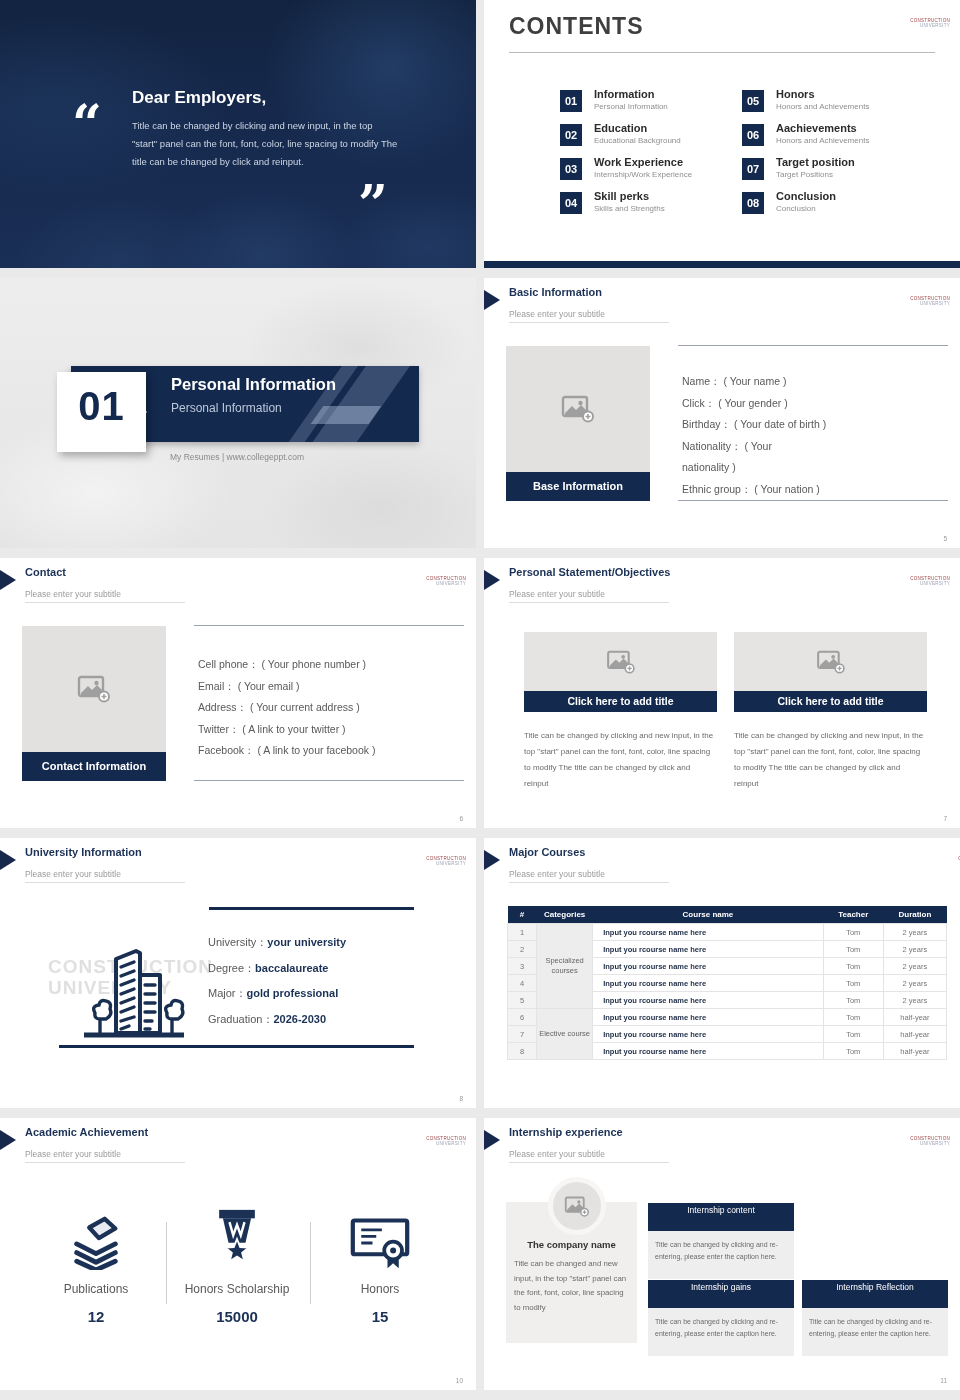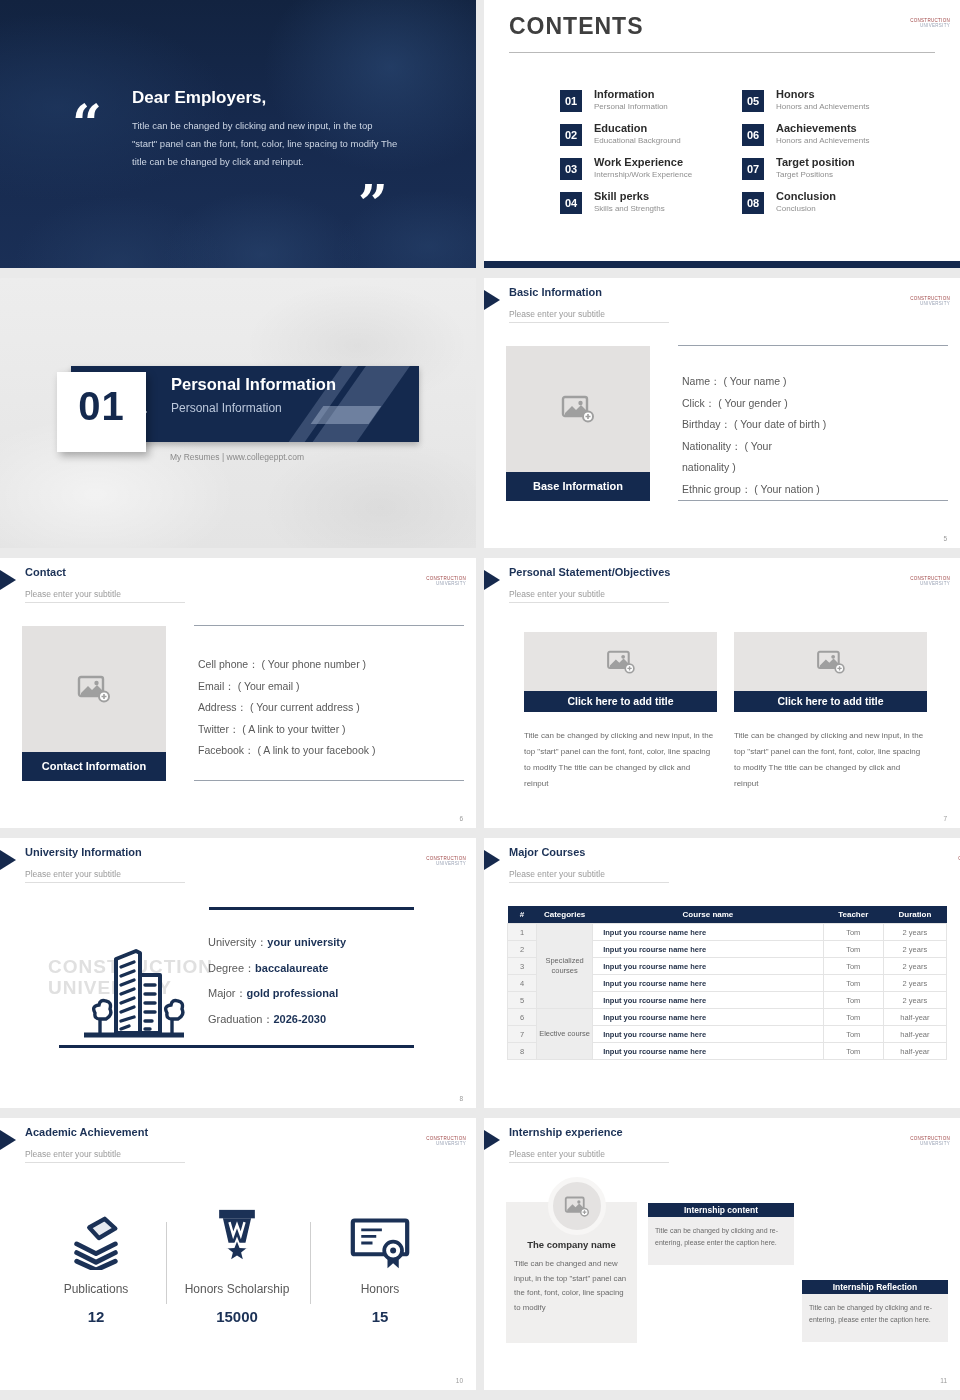--- a/index.html
+++ b/index.html
@@ -123,21 +123,21 @@
   .acad-value{margin-top:12px;font-size:15px;font-weight:bold;color:#1b3156;}
   .acad-div{position:absolute;top:104px;width:1px;height:82px;background:#cfcfcf;}
 
   
   .int-card-left{position:absolute;left:22px;top:84px;width:131px;height:141px;background:#f0efee;}
   .int-circle{position:absolute;left:64px;top:59px;width:48px;height:48px;border-radius:50%;background:#e4e2e1;
     border:5px solid #f7f6f5;display:flex;align-items:center;justify-content:center;z-index:2;}
   .int-company{position:absolute;left:24px;top:121px;width:127px;text-align:center;font-size:9.5px;font-weight:bold;color:#333;}
   .int-company-body{position:absolute;left:30px;top:139px;width:118px;font-size:7.8px;color:#6b6b6b;line-height:14.5px;}
   .int-card{position:absolute;width:146px;}
-  .int-hdr{height:14px;background:#14294e;color:#fff;font-size:8.5px;font-weight:bold;text-align:center;line-height:15px;}
+  .int-hdr{height:28px;background:#14294e;color:#fff;font-size:8.5px;font-weight:normal;text-align:center;line-height:15px;}
   .int-body{background:#efeeee;font-size:7px;color:#6b6b6b;line-height:12px;padding:8px 7px 10px 7px;min-height:30px;}
   .int-c1{left:164px;top:85px;} .int-c2{left:318px;top:85px;}
   .int-c3{left:164px;top:162px;} .int-c4{left:318px;top:162px;}
 </style>
 </head>
 <body>
 
 <div class="slide" id="sl-cover">
   <div class="quote open">“</div>
   <div class="cover-title">Dear Employers,</div>
@@ -529,18 +529,22 @@
       <path d="M27 19 V24 M24.5 21.5 H29.5" stroke="#9f9f9f" stroke-width="1.6"></path>
     </svg>
   </div>
   <div class="int-company">The company name</div>
   <div class="int-company-body">Title can be changed and new input, in the top "start" panel can the font, font, color, line spacing to modify</div>
 
   <div class="int-card int-c1">
     <div class="int-hdr">Internship content</div>
     <div class="int-body">Title can be changed by clicking and re-entering, please enter the caption here.</div>
   </div>
+  <div class="int-card int-c3">
+    <div class="int-hdr">Internship gains</div>
+    <div class="int-body">Title can be changed by clicking and re-entering, please enter the caption here.</div>
+  </div>
   <div class="int-card int-c4">
     <div class="int-hdr">Internship Reflection</div>
     <div class="int-body">Title can be changed by clicking and re-entering, please enter the caption here.</div>
   </div>
   <div class="sl-page">11</div>
 </div>
 
 </body></html>

